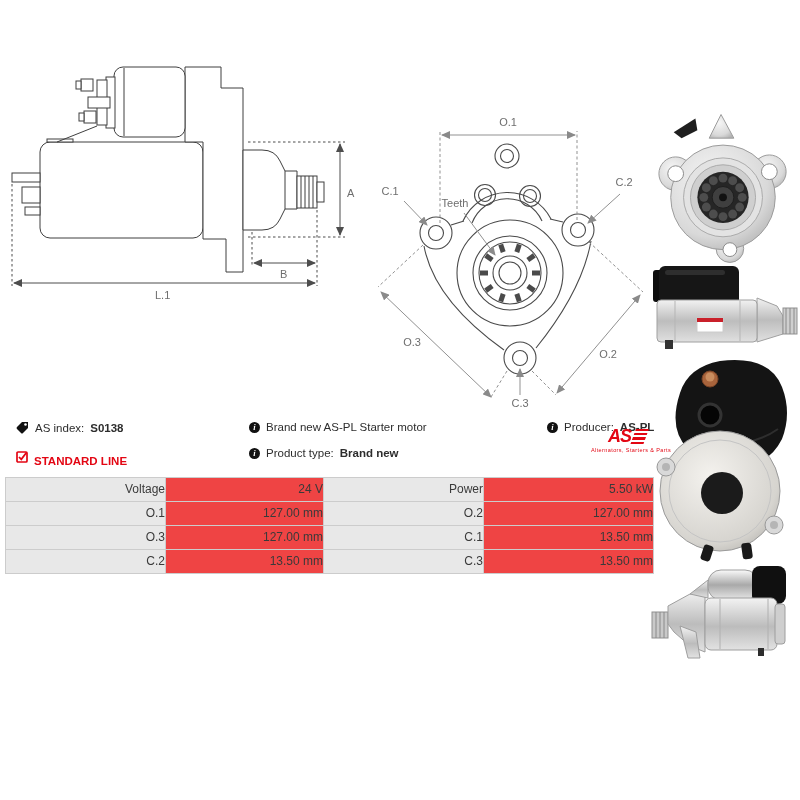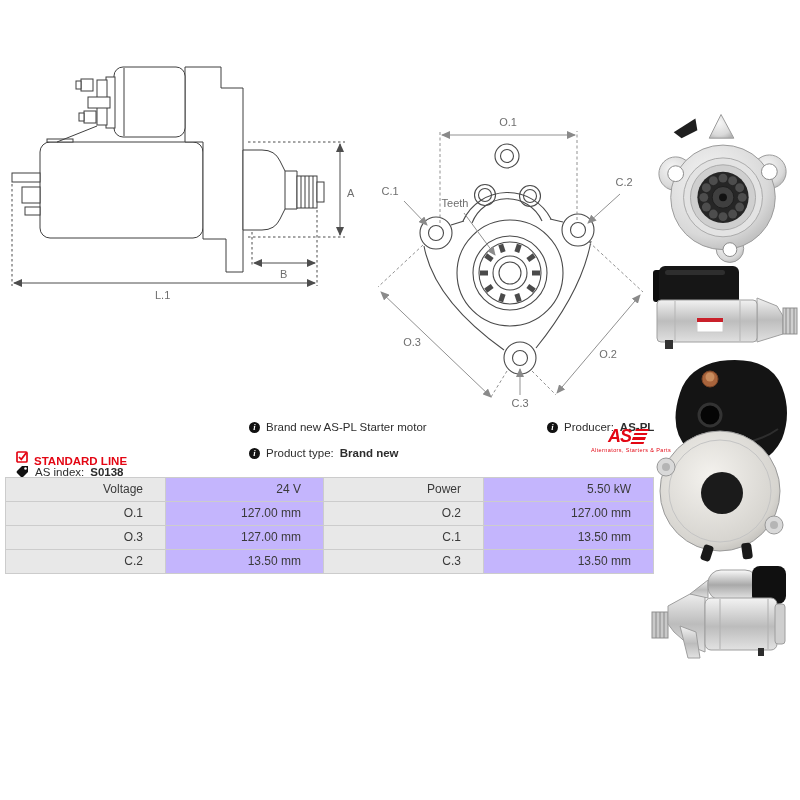--- a/index.html
+++ b/index.html
@@ -22,43 +22,43 @@
 
   
   .info-item { position:absolute; display:flex; align-items:center; gap:6px;
                font-size:11.5px; color:#2d2d2d; white-space:nowrap; }
   .info-item .bold { font-weight:bold; }
   .badge-red { color:#e30613; font-weight:bold;margin-top:8px; }
   .icon-info { display:inline-block; width:11px; height:11px; border-radius:50%;
                background:#111; color:#fff; font-size:8.5px; line-height:11px;
                text-align:center; font-style:italic; font-weight:bold;
                font-family:"Liberation Serif", serif; flex:0 0 auto; }
-  #item-as-index     { left:16px;  top:421px;margin-top:44px; }
+  #item-as-index     { left:16px;  top:421px; }
   #item-line         { left:16px;  top:447px; }
   #item-description  { left:249px; top:421px; }
   #item-product-type { left:249px; top:447px; }
   #item-producer     { left:547px; top:421px; }
 
   
   .aspl-logo { position:absolute; left:591px; top:424px; width:72px; text-align:center; }
   .logo-row { display:flex; align-items:flex-end; justify-content:center; height:22px; }
   .logo-as { color:#e30613; font-weight:bold; font-style:italic; font-size:18px;
              line-height:20px; letter-spacing:-1px; }
   .logo-flag { display:inline-block; width:13px; height:16px; margin-left:2px; margin-bottom:1px;
                background:repeating-linear-gradient(180deg,#e30613 0 2.2px,#fff 2.2px 4.2px);
                transform:skewX(-20deg); }
   .logo-tagline { color:#e30613; font-size:5.5px; letter-spacing:.4px; margin-top:1px; white-space:nowrap; }
 
   
   .spec-table { position:absolute; left:5px; top:477px; width:648px;
                 border-collapse:collapse; table-layout:fixed; }
   .spec-table td { border:1px solid #ccc; font-size:12px; line-height:15px;
-                   padding:4px 22px; text-align:right; vertical-align:top; color:#3a3a3a; }
+                   padding:4px 0; text-align:right; vertical-align:top; color:#3a3a3a; }
   .spec-table td.lbl { background:#e8e8e8; }
-  .spec-table td.val { background:#c4b5fd; }
+  .spec-table td.val { background:#ef4444; }
 </style>
 </head>
 <body>
 
 <div class="page">
 
   <svg id="drawing-side" class="drawing" width="355" height="315" viewBox="0 0 355 315">
     <defs>
       <marker id="arrD" markerWidth="9" markerHeight="8" refX="8" refY="4" orient="auto-start-reverse">
         <path d="M0,0 L9,4 L0,8 Z" fill="#4d4d4d"></path>

